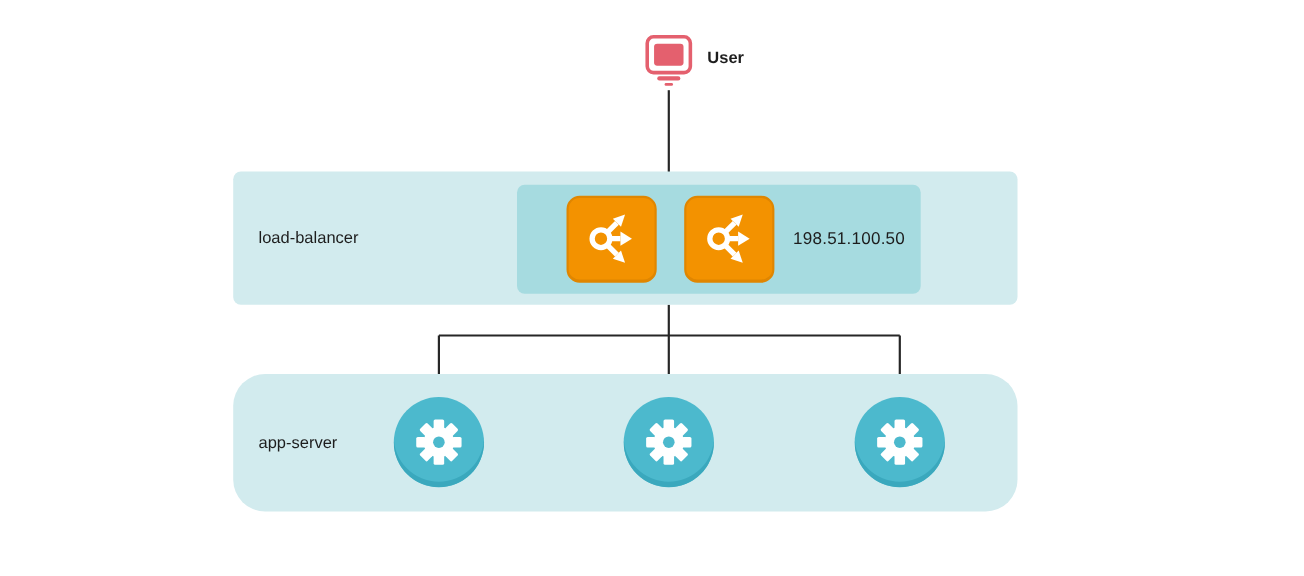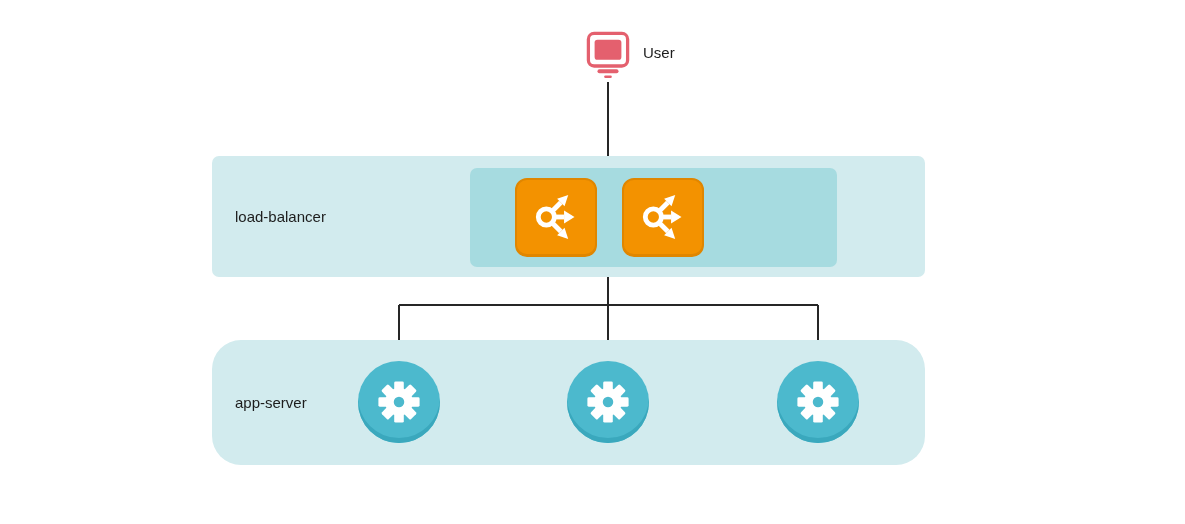--- a/index.html
+++ b/index.html
@@ -21,20 +21,21 @@
     width: 1185px; height: 524px;
     pointer-events: none;
   }
   
   .user-node {
     position: absolute;
     left: 586px; top: 30px;
     display: flex;
     align-items: flex-start;
     gap: 13px;
+    font-weight: bold;
   }
   .user-label {
     margin-top: 14px;
     font-size: 15px;
     color: #1d1d1d;
   }
   
   .band {
     position: absolute;
     left: 212px;
@@ -165,20 +166,21 @@
             <line x1="36.5" y1="47" x2="47" y2="57.5"></line>
           </g>
           <g fill="#ffffff">
             <polygon points="51,31.5 64,39.5 51,47.5"></polygon>
             <polygon points="51.6,26.1 42.4,16.9 56.2,12.3"></polygon>
             <polygon points="51.6,52.9 42.4,62.1 56.2,66.7"></polygon>
           </g>
         </svg>
       </div>
 
+      <div class="lb-ip">198.51.100.50</div>
     </div>
   </div>
 
   <div class="band band-app">
     <div class="band-label">app-server</div>
 
     <div class="app-node app-node-1">
       <svg width="46" height="46" viewBox="-24 -24 48 48">
         <g fill="#ffffff">
           <circle r="14.5"></circle>

